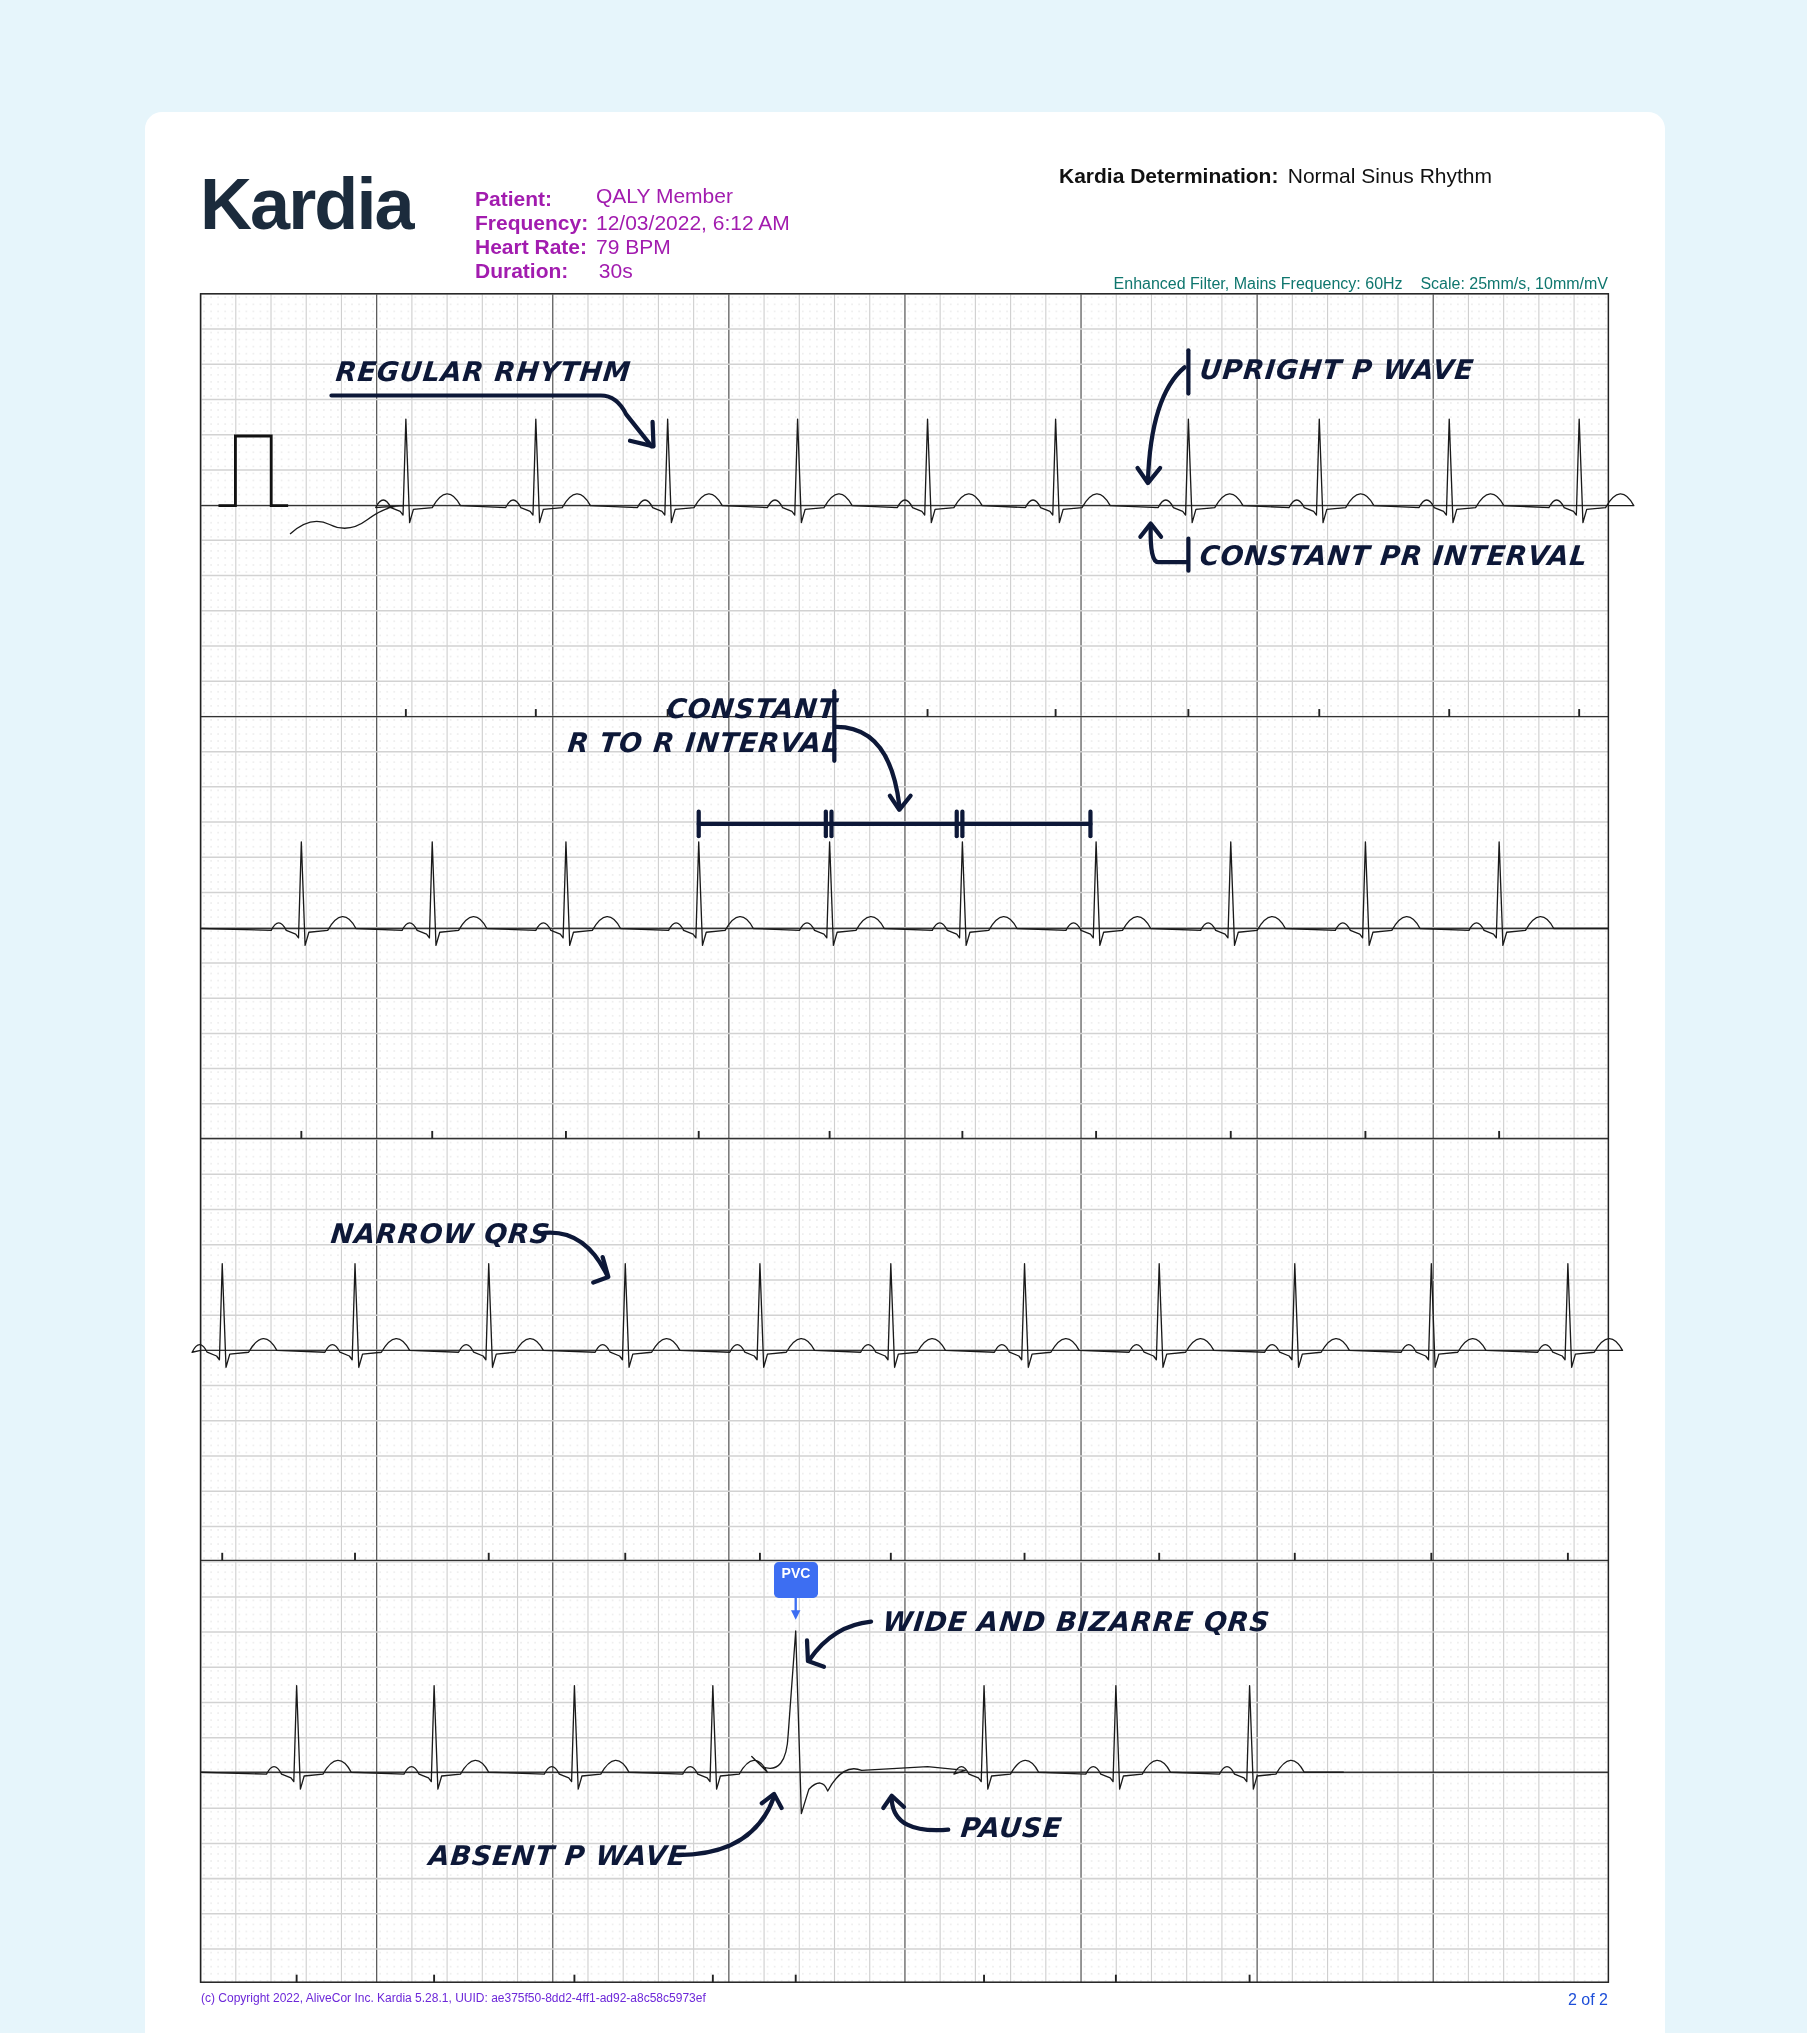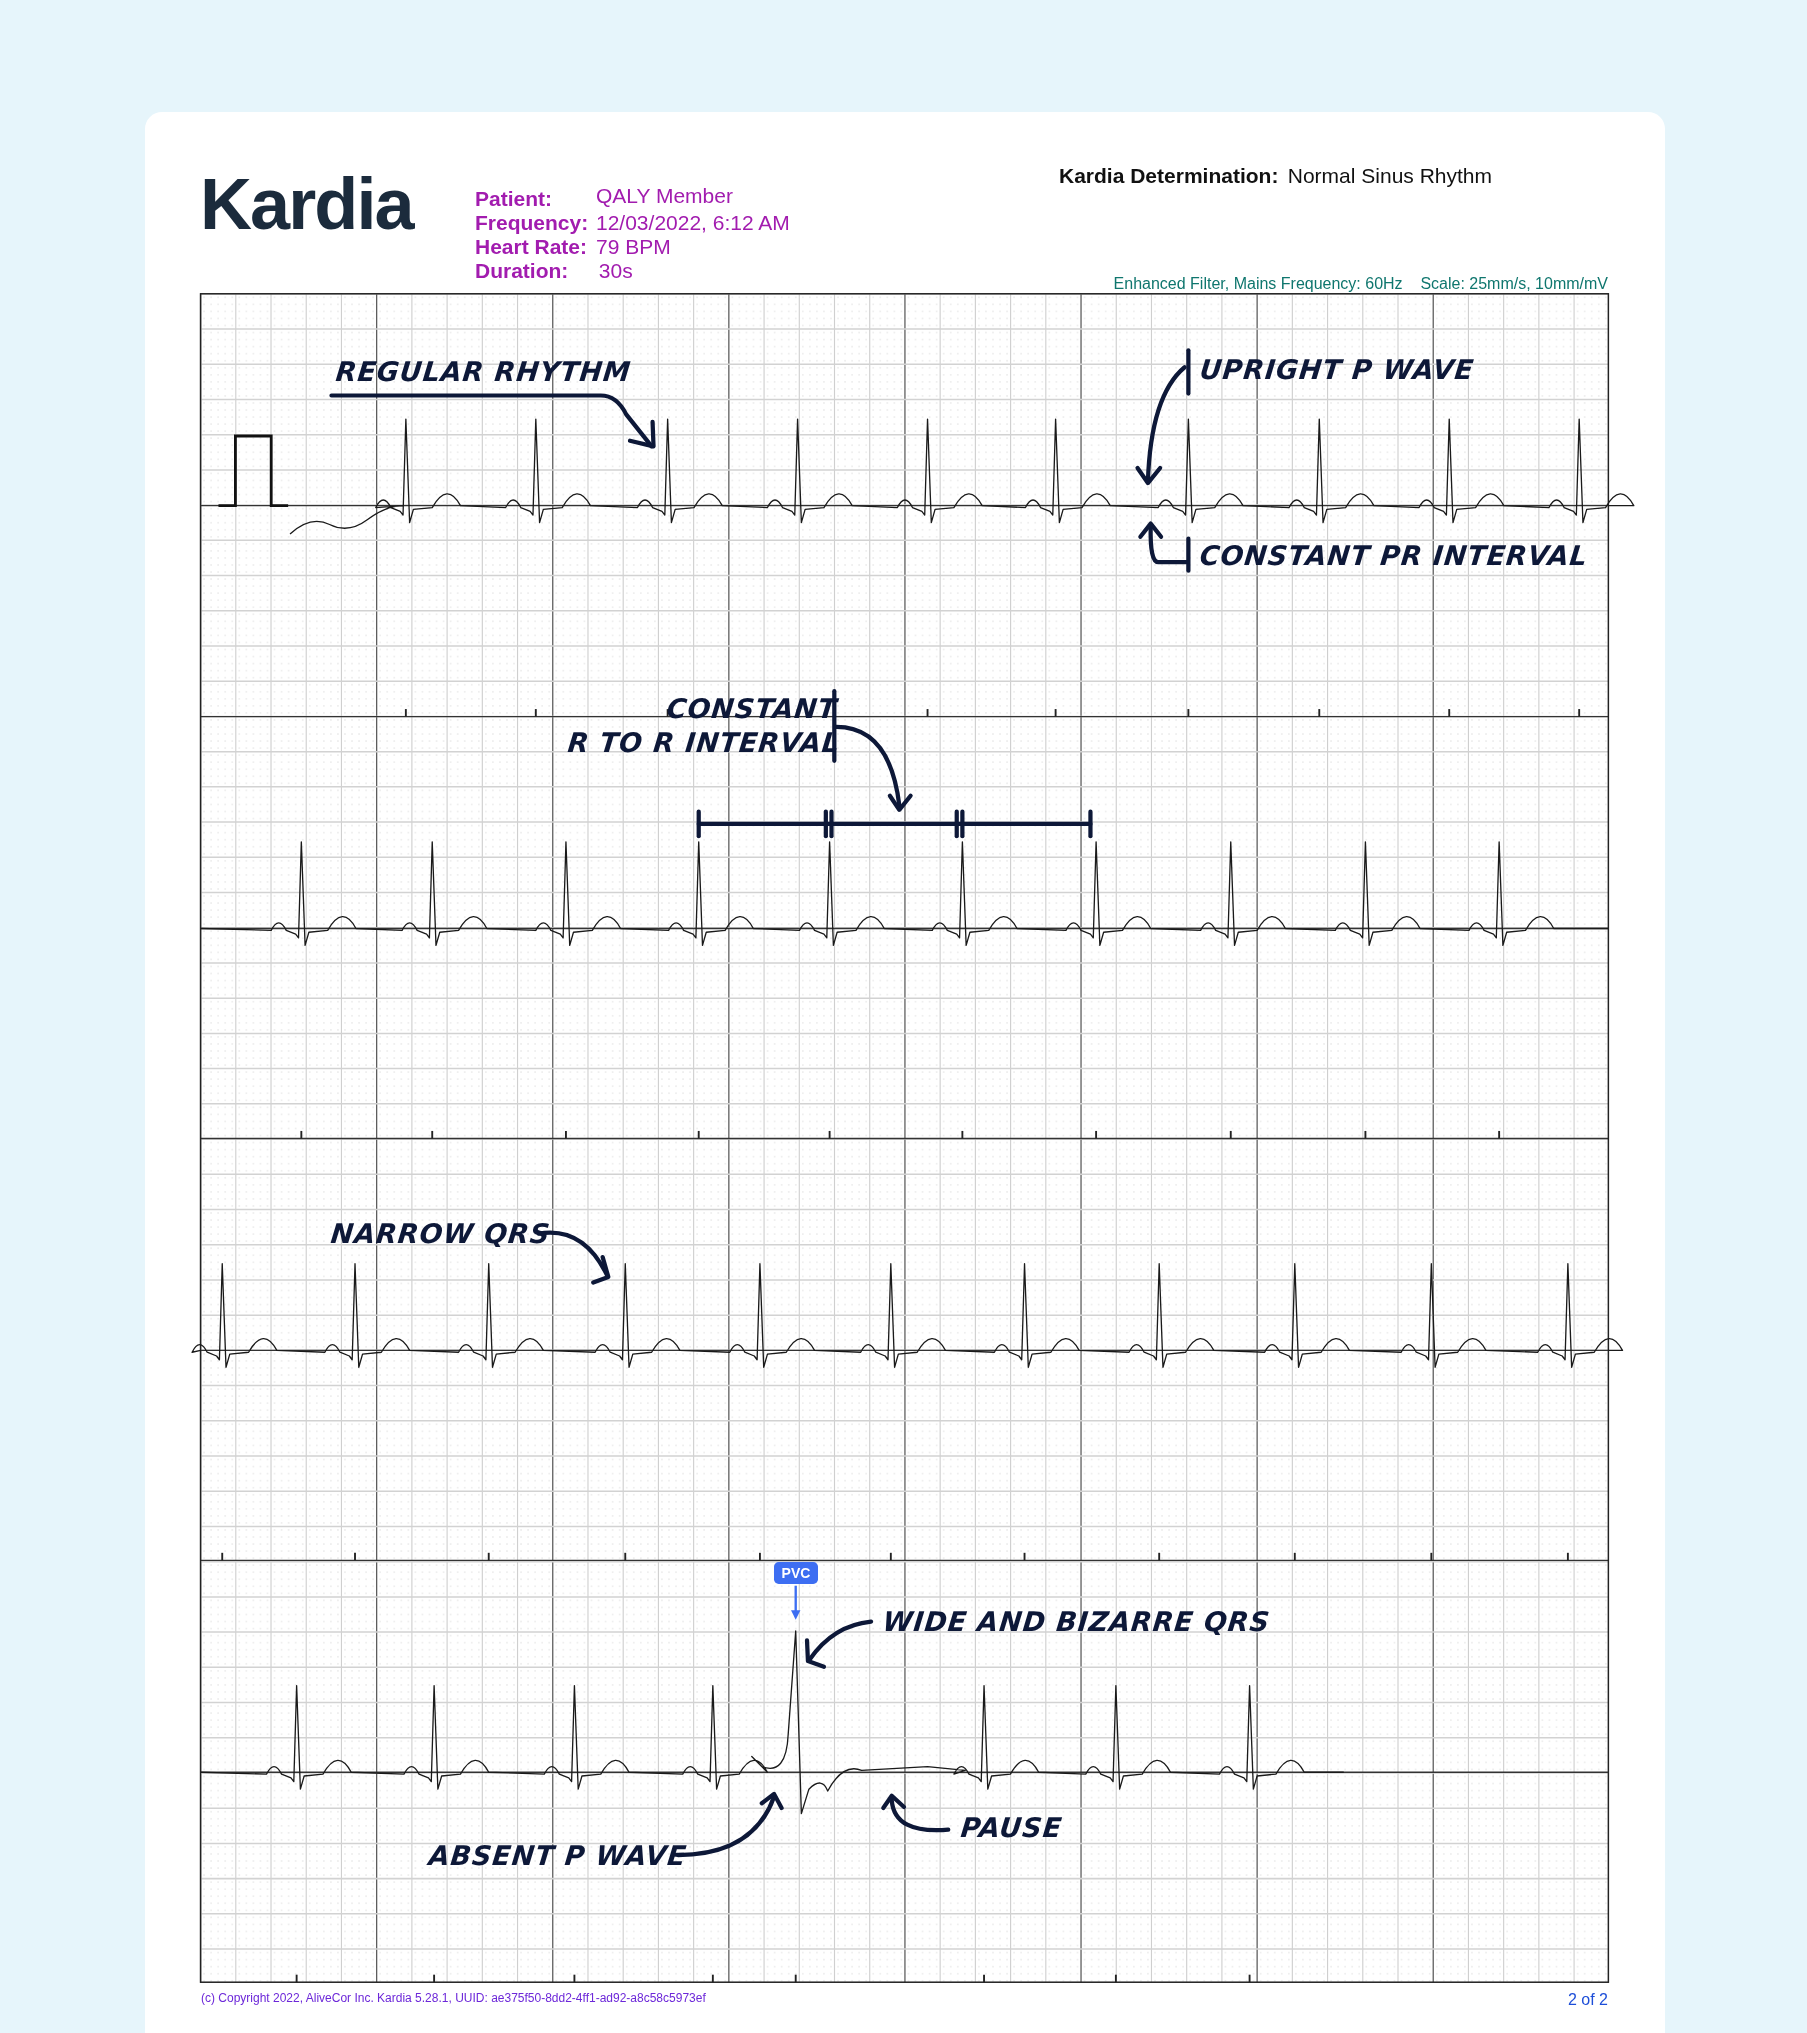--- a/index.html
+++ b/index.html
@@ -33,21 +33,21 @@
   .footer-left { position: absolute; left: 201px; top: 1991px; font-size: 12px; color: #6d28d9; }
   .footer-right { position: absolute; right: 200px; top: 1991px; font-size: 16px; color: #1d4ed8; }
   .hand {
     position: absolute;
     font-family: "DejaVu Sans", sans-serif;
     font-weight: 700; font-style: italic;
     color: #0d1838; font-size: 28px; letter-spacing: 0.9px;
     white-space: nowrap; transform: skewX(-6deg);
   }
   .pvc-badge {
-    position: absolute; left: 774px; top: 1562px; width: 44px; height: 22px;
+    position: absolute; left: 774px; top: 1562px; width: 44px; height: 36px;
     background: #3d6ef2; color: #fff; border-radius: 4.7px;
     font-size: 14px; font-weight: 700; text-align: center; line-height: 23.5px;
   }
 </style>
 </head>
 <body>
 
 <div class="card"></div>
 
 <div class="logo">Kardia</div>

